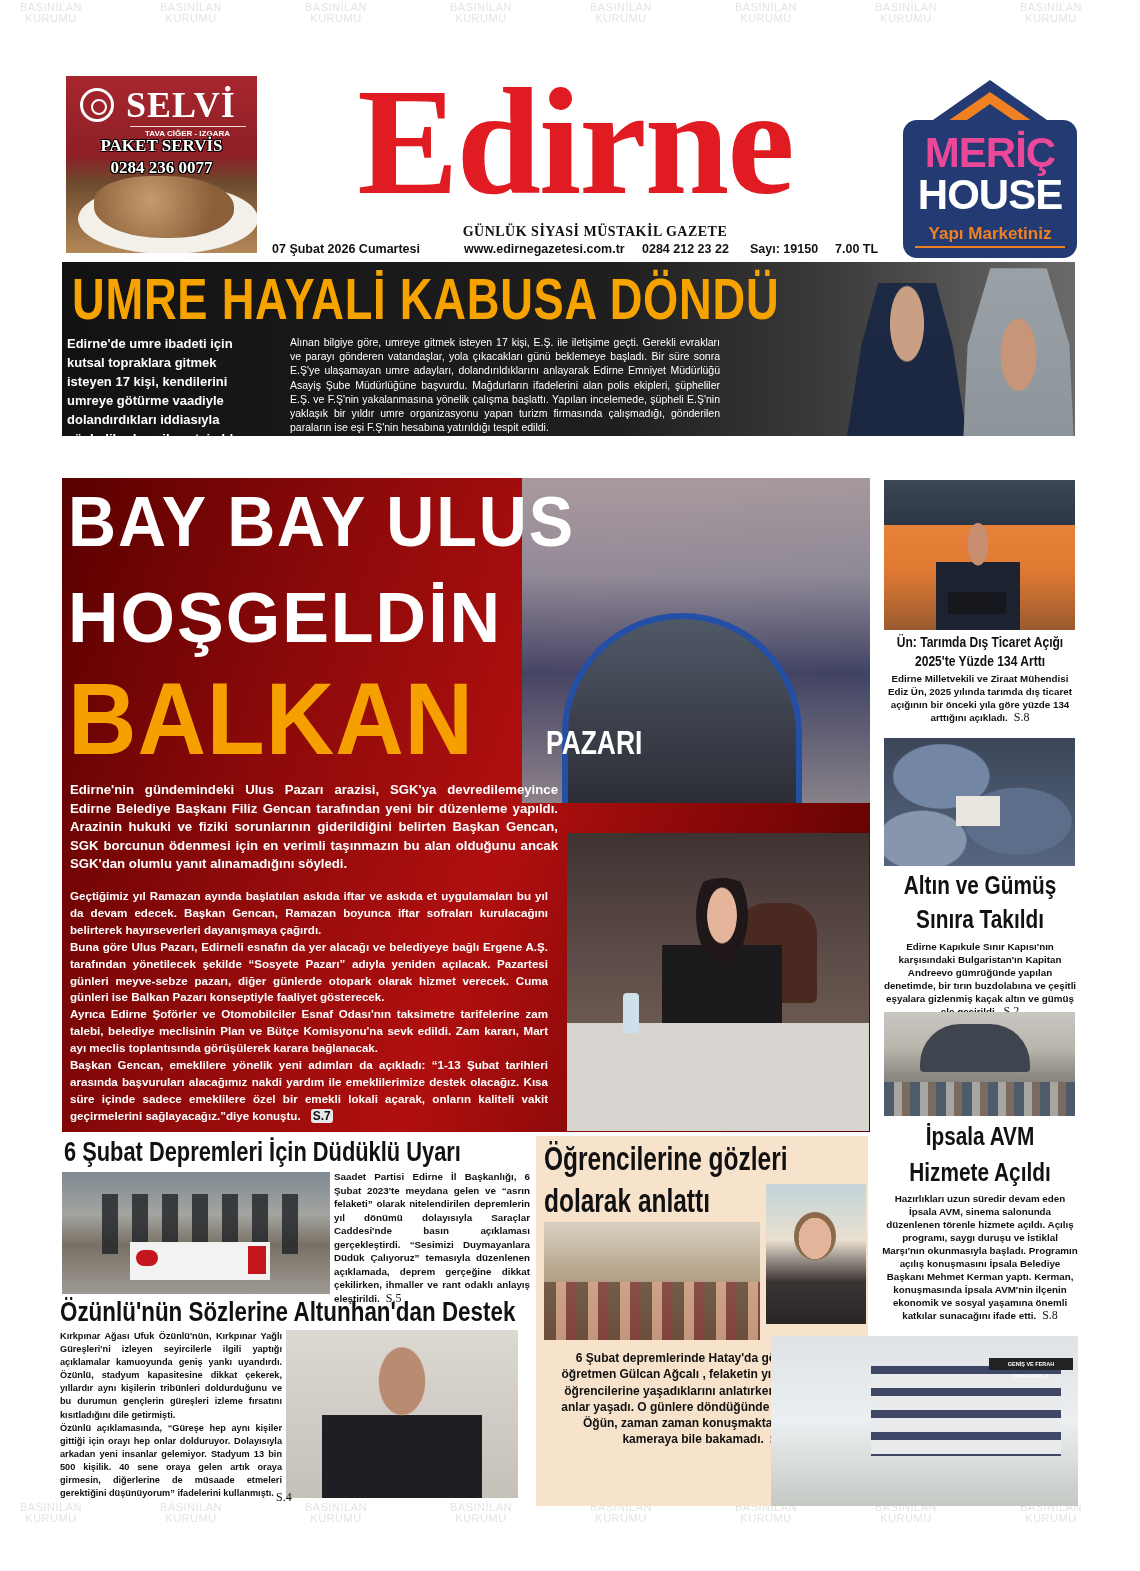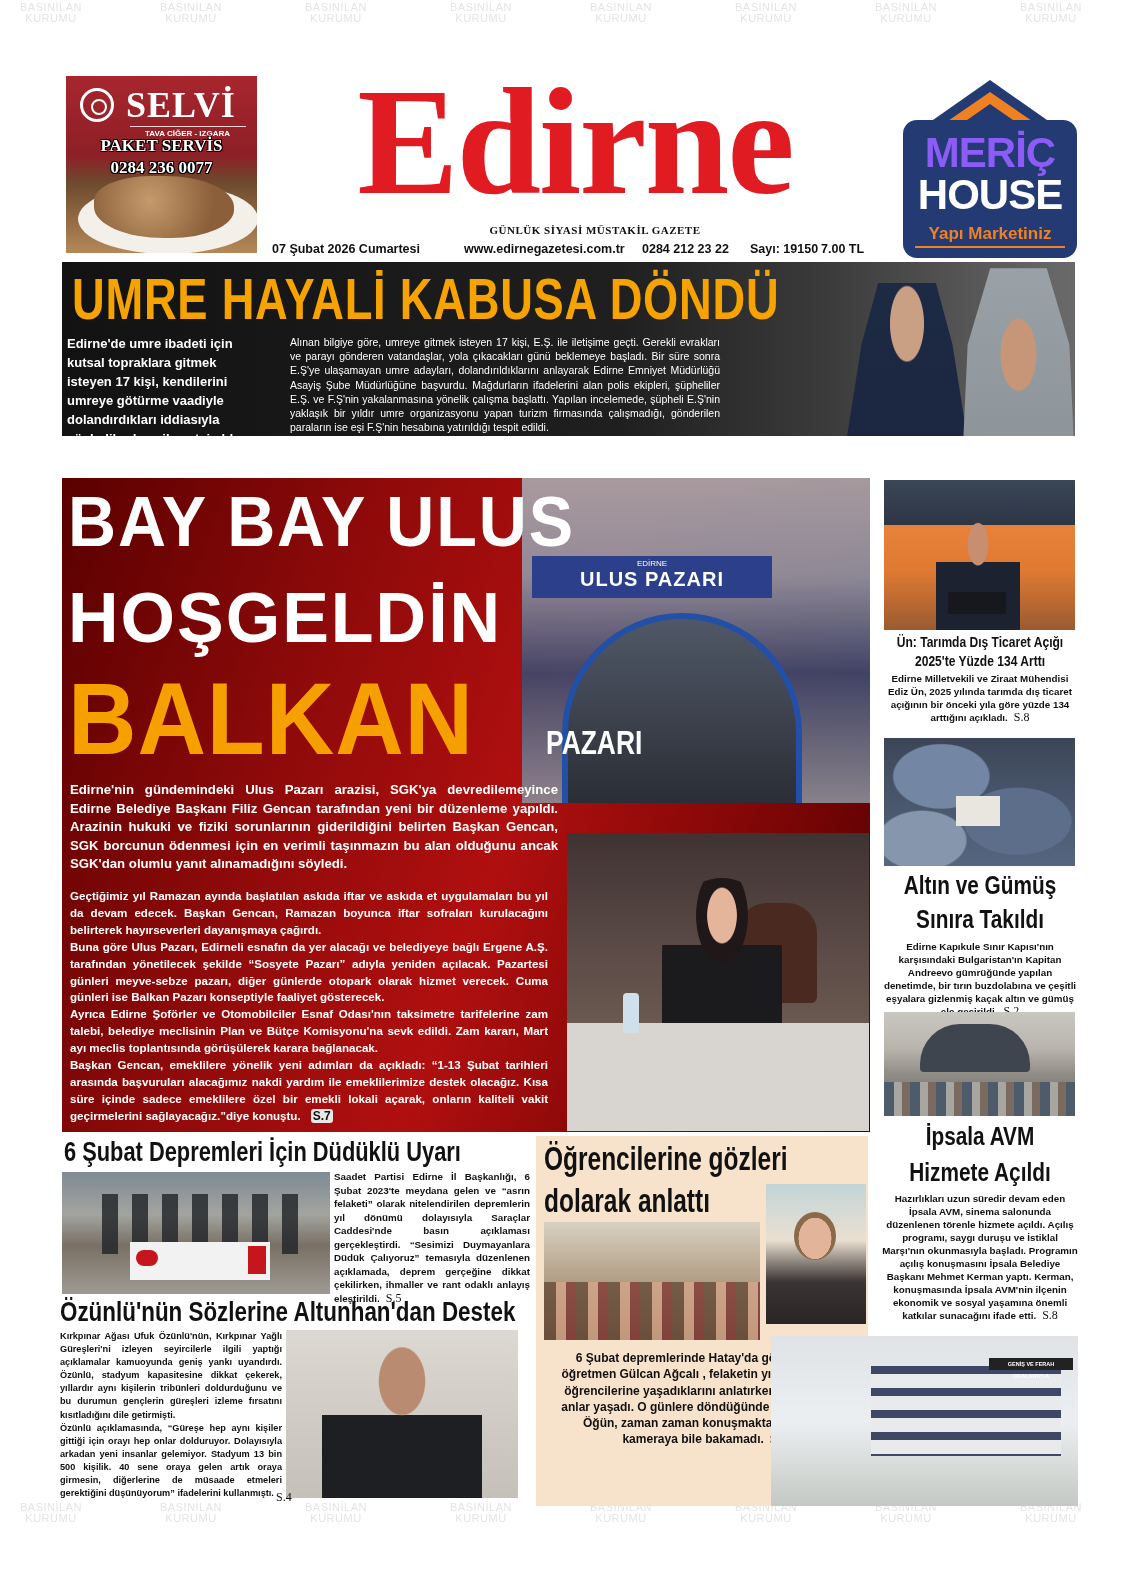--- a/index.html
+++ b/index.html
@@ -14,28 +14,28 @@
   .ad-selvi .logo-ring::after { content: ""; position: absolute; left: 8px; top: 8px; width: 12px; height: 12px; border: 2px solid #fff; border-radius: 50%; }
   .ad-selvi .brand { position: absolute; left: 60px; top: 8px; font-family: "Liberation Serif", serif; font-size: 36px; font-weight: bold; color: #fff; letter-spacing: 1px; }
   .ad-selvi .rule { position: absolute; left: 64px; top: 50px; width: 116px; height: 1px; background: #f3d6d6; }
   .ad-selvi .sub { position: absolute; left: 0; width: 100%; padding-left: 52px; top: 53px; font-size: 8px; font-weight: bold; color: #fff; text-align: center; }
   .ad-selvi .paket { position: absolute; left: 0; width: 100%; top: 60px; font-family: "Liberation Serif", serif; font-size: 17px; font-weight: bold; color: #fff; text-align: center; text-shadow: 1px 1px 0 #000, -1px -1px 0 #000, 1px -1px 0 #000, -1px 1px 0 #000; }
   .ad-selvi .phone { position: absolute; left: 0; width: 100%; top: 82px; font-family: "Liberation Serif", serif; font-size: 17px; font-weight: bold; color: #fff; text-align: center; text-shadow: 1px 1px 0 #000, -1px -1px 0 #000, 1px -1px 0 #000, -1px 1px 0 #000; }
   .ad-selvi .plate { position: absolute; left: 12px; top: 108px; width: 180px; height: 70px; border-radius: 50%; background: #f3efe9; }
   .ad-selvi .food { position: absolute; left: 28px; top: 100px; width: 140px; height: 62px; border-radius: 40% 50% 45% 50%; background: radial-gradient(circle at 40% 40%, #c59b6d, #8a5f39 70%); }
 
   .masthead { position: absolute; left: 300px; top: 62px; width: 550px; height: 160px; text-align: center; font-family: "Liberation Serif", serif; font-size: 152px; font-weight: bold; color: #e11b22; line-height: 160px; letter-spacing: -2px; }
-  .tagline { position: absolute; left: 430px; top: 224px; width: 330px; text-align: center; font-family: "Liberation Serif", serif; font-size: 11px; font-weight: bold; color: #111; letter-spacing: 0.5px; }
+  .tagline { position: absolute; left: 430px; top: 224px; width: 330px; text-align: center; font-family: "Liberation Serif", serif; font-size: 14px; font-weight: bold; color: #111; letter-spacing: 0.5px; }
   .infobar { position: absolute; left: 272px; top: 242px; width: 610px; height: 16px; font-size: 12.5px; font-weight: bold; color: #111; }
   .infobar span { position: absolute; top: 0; white-space: nowrap; }
 
   .ad-meric { position: absolute; left: 903px; top: 80px; width: 174px; height: 178px; }
   .ad-meric .roof { position: absolute; left: 10px; top: 0; width: 154px; height: 54px; }
   .ad-meric .box { position: absolute; left: 0; top: 40px; width: 174px; height: 138px; background: #233a72; border-radius: 14px; }
-  .ad-meric .l1 { position: absolute; left: 0; top: 52px; width: 174px; text-align: center; font-size: 42px; font-weight: bold; color: #8b5cf6; line-height: 42px; letter-spacing: -1px; }
+  .ad-meric .l1 { position: absolute; left: 0; top: 52px; width: 174px; text-align: center; font-size: 42px; font-weight: bold; color: #ec4899; line-height: 42px; letter-spacing: -1px; }
   .ad-meric .l2 { position: absolute; left: 0; top: 94px; width: 174px; text-align: center; font-size: 42px; font-weight: bold; color: #fff; line-height: 42px; letter-spacing: -1px; }
   .ad-meric .l3 { position: absolute; left: 0; top: 144px; width: 174px; text-align: center; font-size: 17px; font-weight: bold; color: #f08123; }
   .ad-meric .uline { position: absolute; left: 12px; top: 166px; width: 150px; height: 2px; background: #f08123; }
 
   
   .umre { position: absolute; left: 62px; top: 262px; width: 1013px; height: 174px; background: linear-gradient(90deg, #121212 0%, #1f1f1f 55%, #3a3a3a 75%, #6a6a6a 100%); overflow: hidden; }
   .umre .headline { position: absolute; left: 10px; top: 4px; font-family: "Liberation Sans Narrow", "Liberation Sans", sans-serif; font-size: 58px; font-weight: bold; color: #f6a300; transform: scaleX(0.78); transform-origin: left top; white-space: nowrap; letter-spacing: 1px; line-height: 66px; }
   .umre .lead { position: absolute; left: 5px; top: 72px; width: 180px; font-size: 13px; font-weight: bold; color: #fff; line-height: 19px; }
   .umre .body { position: absolute; left: 186px; top: 73px; width: 430px; font-size: 10.5px; color: #fff; line-height: 14.2px; text-align: justify; margin-left: 42px; }
   .page-badge { display: inline-block; background: #e8e8e8; color: #111; font-weight: bold; border-radius: 3px; padding: 0 2px; font-size: 12px; line-height: 14px; }
@@ -194,21 +194,21 @@
   <div class="phone">0284 236 0077</div>
 </div>
 
 <div class="masthead">Edirne</div>
 <div class="tagline">GÜNLÜK SİYASİ MÜSTAKİL GAZETE</div>
 <div class="infobar">
   <span style="left:0">07 Şubat 2026 Cumartesi</span>
   <span style="left:192px; font-weight:bold;">www.edirnegazetesi.com.tr</span>
   <span style="left:370px">0284 212 23 22</span>
   <span style="left:478px">Sayı: 19150</span>
-  <span style="left:549px">7.00 TL</span>
+  <span style="left:563px">7.00 TL</span>
 </div>
 
 <div class="ad-meric">
   <svg class="roof" viewBox="0 0 154 54">
     <polygon points="77,0 154,54 0,54" fill="#233a72"></polygon>
     <polygon points="77,12 138,54 120,54 77,24 34,54 16,54" fill="#f08123"></polygon>
   </svg>
   <div class="box"></div>
   <div class="l1">MERİÇ</div>
   <div class="l2">HOUSE</div>
@@ -223,24 +223,20 @@
   <div class="lead">
     <span>Edirne'de umre ibadeti için kutsal topraklara gitmek isteyen 17 kişi, kendilerini umreye götürme vaadiyle dolandırdıkları iddiasıyla şüphelilerden şikayetçi oldu.</span>
     <span class="page-badge" style="margin-left:8px;">S.4</span>
   </div>
   <div class="body">Alınan bilgiye göre, umreye gitmek isteyen 17 kişi, E.Ş. ile iletişime geçti. Gerekli evrakları ve parayı gönderen vatandaşlar, yola çıkacakları günü beklemeye başladı. Bir süre sonra E.Ş'ye ulaşamayan umre adayları, dolandırıldıklarını anlayarak Edirne Emniyet Müdürlüğü Asayiş Şube Müdürlüğüne başvurdu. Mağdurların ifadelerini alan polis ekipleri, şüpheliler E.Ş. ve F.Ş'nin yakalanmasına yönelik çalışma başlattı. Yapılan incelemede, şüpheli E.Ş'nin yaklaşık bir yıldır umre organizasyonu yapan turizm firmasında çalışmadığı, gönderilen paraların ise eşi F.Ş'nin hesabına yatırıldığı tespit edildi.</div>
 </div>
 
 <div class="main-story">
   <div class="photo-market"></div>
   <div class="arch"></div>
-  <div class="market-sign">
-    <div class="s1">EDİRNE</div>
-    <div class="s2">ULUS PAZARI</div>
-  </div>
   <div class="t1">BAY BAY ULUS</div>
   <div class="t2">HOŞGELDİN</div>
   <div class="t3">BALKAN</div>
   <div class="t4">PAZARI</div>
   <div class="lead">Edirne'nin gündemindeki Ulus Pazarı arazisi, SGK'ya devredilemeyince Edirne Belediye Başkanı Filiz Gencan tarafından yeni bir düzenleme yapıldı. Arazinin hukuki ve fiziki sorunlarının giderildiğini belirten Başkan Gencan, SGK borcunun ödenmesi için en verimli taşınmazın bu alan olduğunu ancak SGK'dan olumlu yanıt alınamadığını söyledi.</div>
   <div class="body">
     <div>Geçtiğimiz yıl Ramazan ayında başlatılan askıda iftar ve askıda et uygulamaları bu yıl da devam edecek. Başkan Gencan, Ramazan boyunca iftar sofraları kurulacağını belirterek hayırseverleri dayanışmaya çağırdı.</div>
     <div>Buna göre Ulus Pazarı, Edirneli esnafın da yer alacağı ve belediyeye bağlı Ergene A.Ş. tarafından yönetilecek şekilde “Sosyete Pazarı” adıyla yeniden açılacak. Pazartesi günleri meyve-sebze pazarı, diğer günlerde otopark olarak hizmet verecek. Cuma günleri ise Balkan Pazarı konseptiyle faaliyet gösterecek.</div>
     <div>Ayrıca Edirne Şoförler ve Otomobilciler Esnaf Odası'nın taksimetre tarifelerine zam talebi, belediye meclisinin Plan ve Bütçe Komisyonu'na sevk edildi. Zam kararı, Mart ayı meclis toplantısında görüşülerek karara bağlanacak.</div>
     <div><span>Başkan Gencan, emeklilere yönelik yeni adımları da açıkladı: “1-13 Şubat tarihleri arasında başvuruları alacağımız nakdi yardım ile emeklilerimize destek olacağız. Kısa süre içinde sadece emeklilere özel bir emekli lokali açarak, onların kaliteli vakit geçirmelerini sağlayacağız.”diye konuştu.</span><span class="page-badge" style="margin-left:10px">S.7</span></div>

